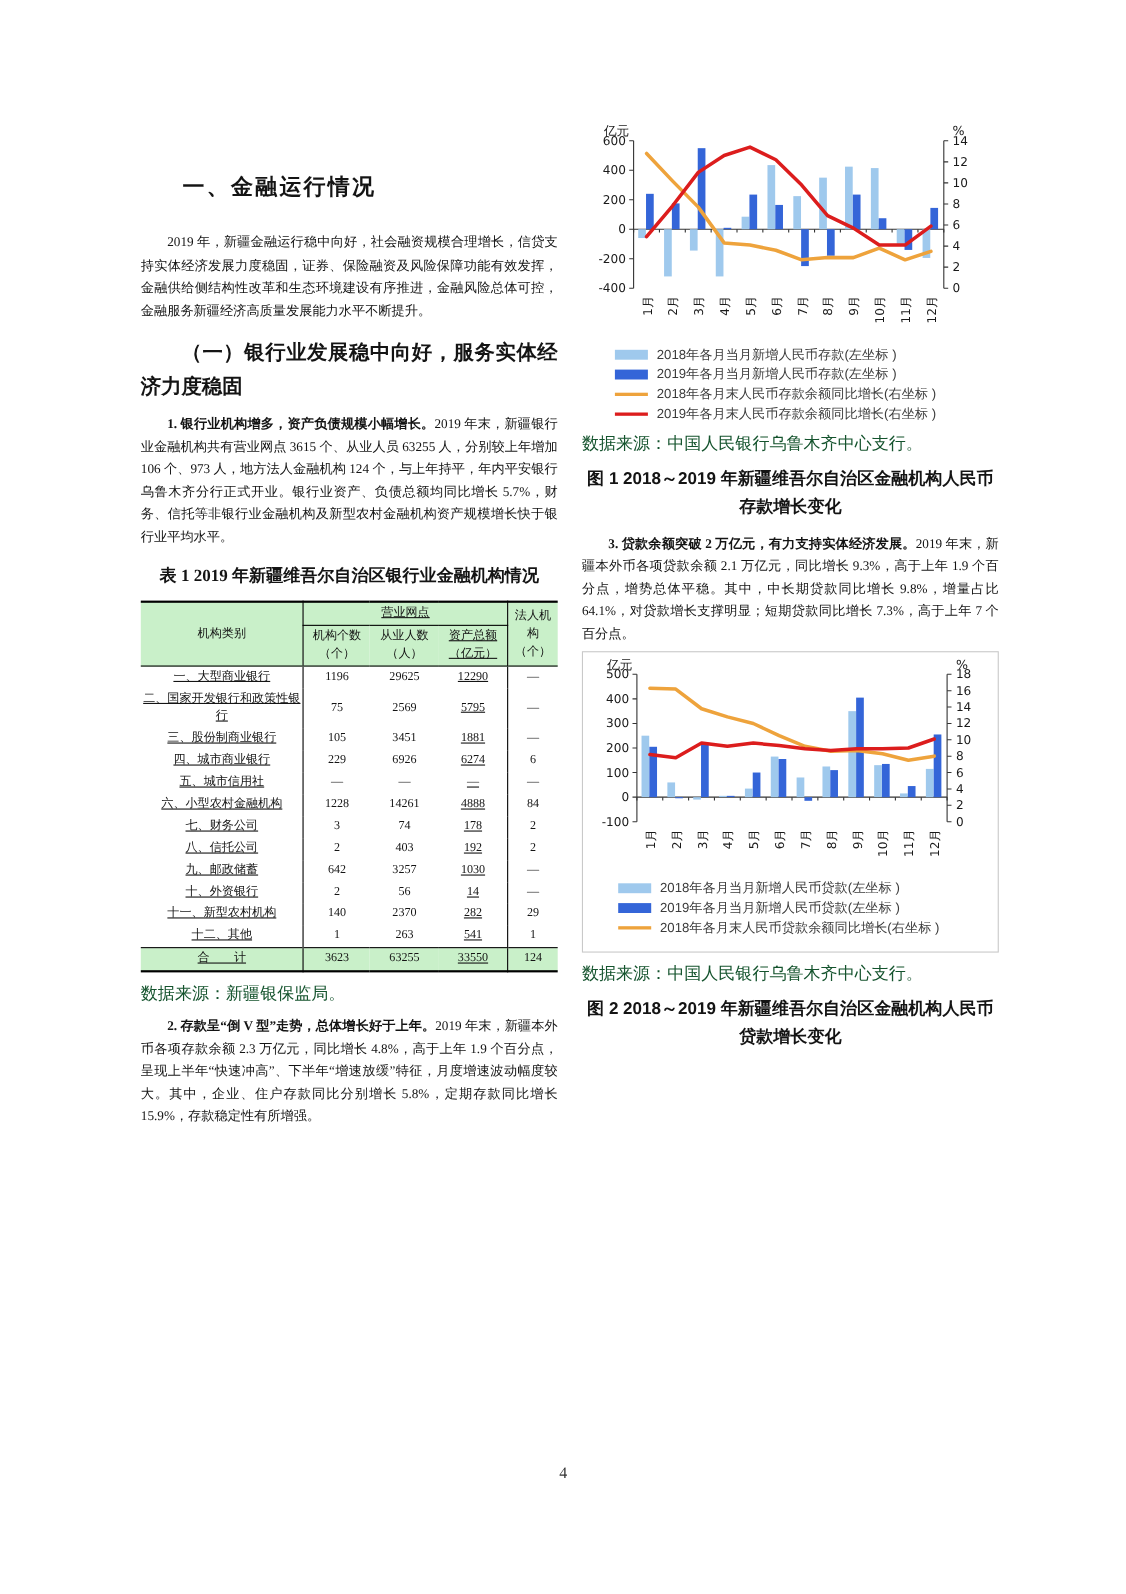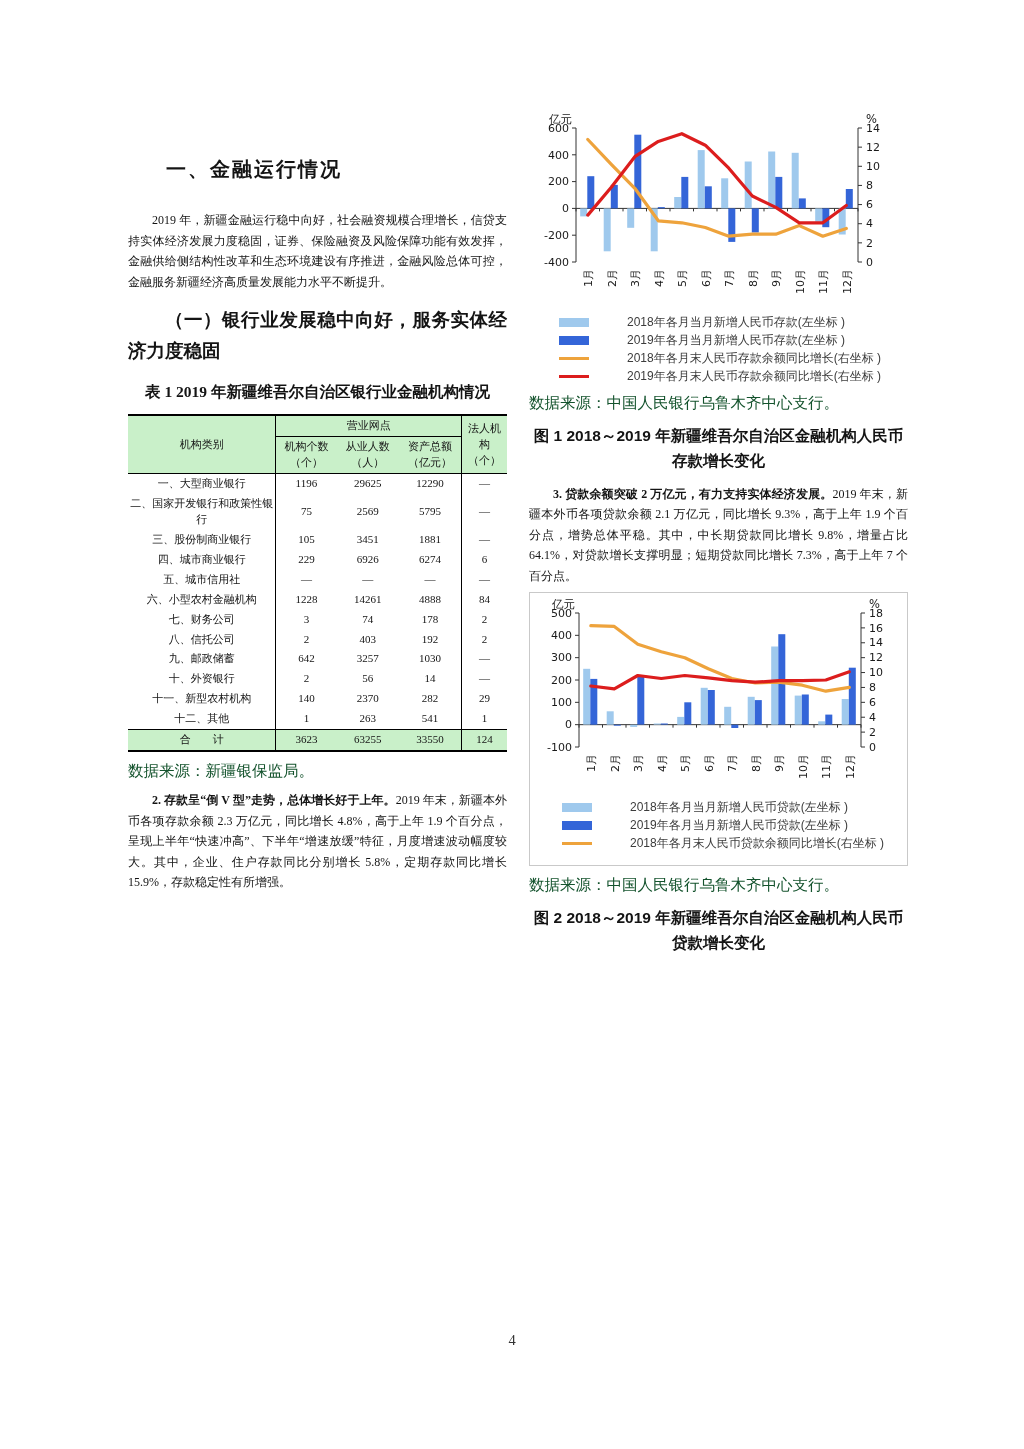--- a/index.html
+++ b/index.html
@@ -15,51 +15,52 @@
   .lead{font-weight:bold;}
 
   
   .tbl-title{font-family:Liberation Serif, serif;font-weight:bold;font-size:15.5px;line-height:1.55;text-align:center;margin:14px 12px 10px 12px;}
   table.inst{width:100%;border-collapse:collapse;font-size:11px;table-layout:fixed;}
   table.inst th,table.inst td{padding:2px 2px;text-align:center;font-weight:normal;line-height:1.45;}
   thead th{background:#C9F0C9;}
   table.inst{border-top:2px solid #000;border-bottom:2px solid #000;}
   thead{border-bottom:1.5px solid #000;}
   .v-l{border-left:1px solid #000;}
-  .v-r{border-right:1px solid #000;}
+  .v-r{border-right:1px solid #000;text-decoration:underline;}
   th.grp{border-bottom:1px solid #000;}
   td.cat{text-align:left;padding-left:5px;}
   tfoot td{background:#C9F0C9;border-top:1.5px solid #000;padding:4px 2px;}
   .src{font-size:15.5px;margin:9px 0 8px 0;color:#14532d;}
 
   
   .chart{width:379px;}
   .chart svg{display:block;}
   .c-tick{font-family:"DejaVu Sans",sans-serif;font-size:11px;fill:#1a1a1a;}
   .c-unit{font-family:"DejaVu Sans",sans-serif;font-size:11.5px;fill:#1a1a1a;}
   .legend{margin:2px 0 8px 30px;}
-  .lg-row{display:flex;align-items:center;margin:3px 0;gap:30px;}
+  .lg-row{display:flex;align-items:center;margin:3px 0;}
   .sw{display:inline-block;margin-right:8px;flex:0 0 auto;}
   .sw-bar{width:30px;height:9px;}
   .sw-line{width:30px;height:3.5px;}
   .lg-label{font-family:"Liberation Sans","DejaVu Sans",sans-serif;font-size:12px;color:#3c3c3c;line-height:1.25;}
   .caption{font-family:"Liberation Sans","DejaVu Sans",sans-serif;font-weight:bold;font-size:15.5px;line-height:1.6;text-align:center;margin:10px 4px 10px 4px;}
   .chart2-box{border:1px solid #c9c9c9;padding:4px 2px 6px 2px;margin-top:6px;}
   .footer{position:absolute;left:0;right:0;bottom:100px;text-align:center;font-size:14.5px;color:#333;}
 </style>
 </head>
 <body>
 
 <div class="page">
   <div class="cols">
 
     <div class="col">
       <div class="h1">一、金融运行情况</div>
       <p class="body-p">2019 年，新疆金融运行稳中向好，社会融资规模合理增长，信贷支持实体经济发展力度稳固，证券、保险融资及风险保障功能有效发挥，金融供给侧结构性改革和生态环境建设有序推进，金融风险总体可控，金融服务新疆经济高质量发展能力水平不断提升。</p>
       <div class="h2">（一）银行业发展稳中向好，服务实体经济力度稳固</div>
+      <p class="body-p"><b class="lead">1. 银行业机构增多，资产负债规模小幅增长。</b><span>2019 年末，新疆银行业金融机构共有营业网点 3615 个、从业人员 63255 人，分别较上年增加 106 个、973 人，地方法人金融机构 124 个，与上年持平，年内平安银行乌鲁木齐分行正式开业。银行业资产、负债总额均同比增长 5.7%，财务、信托等非银行业金融机构及新型农村金融机构资产规模增长快于银行业平均水平。</span></p>
 
       <div class="tbl-title">表 1 2019 年新疆维吾尔自治区银行业金融机构情况</div>
 
       <table class="inst">
         <colgroup>
           <col style="width:39%">
             <col style="width:16%">
             <col style="width:16.5%">
             <col style="width:16.5%">
             <col style="width:12%">

